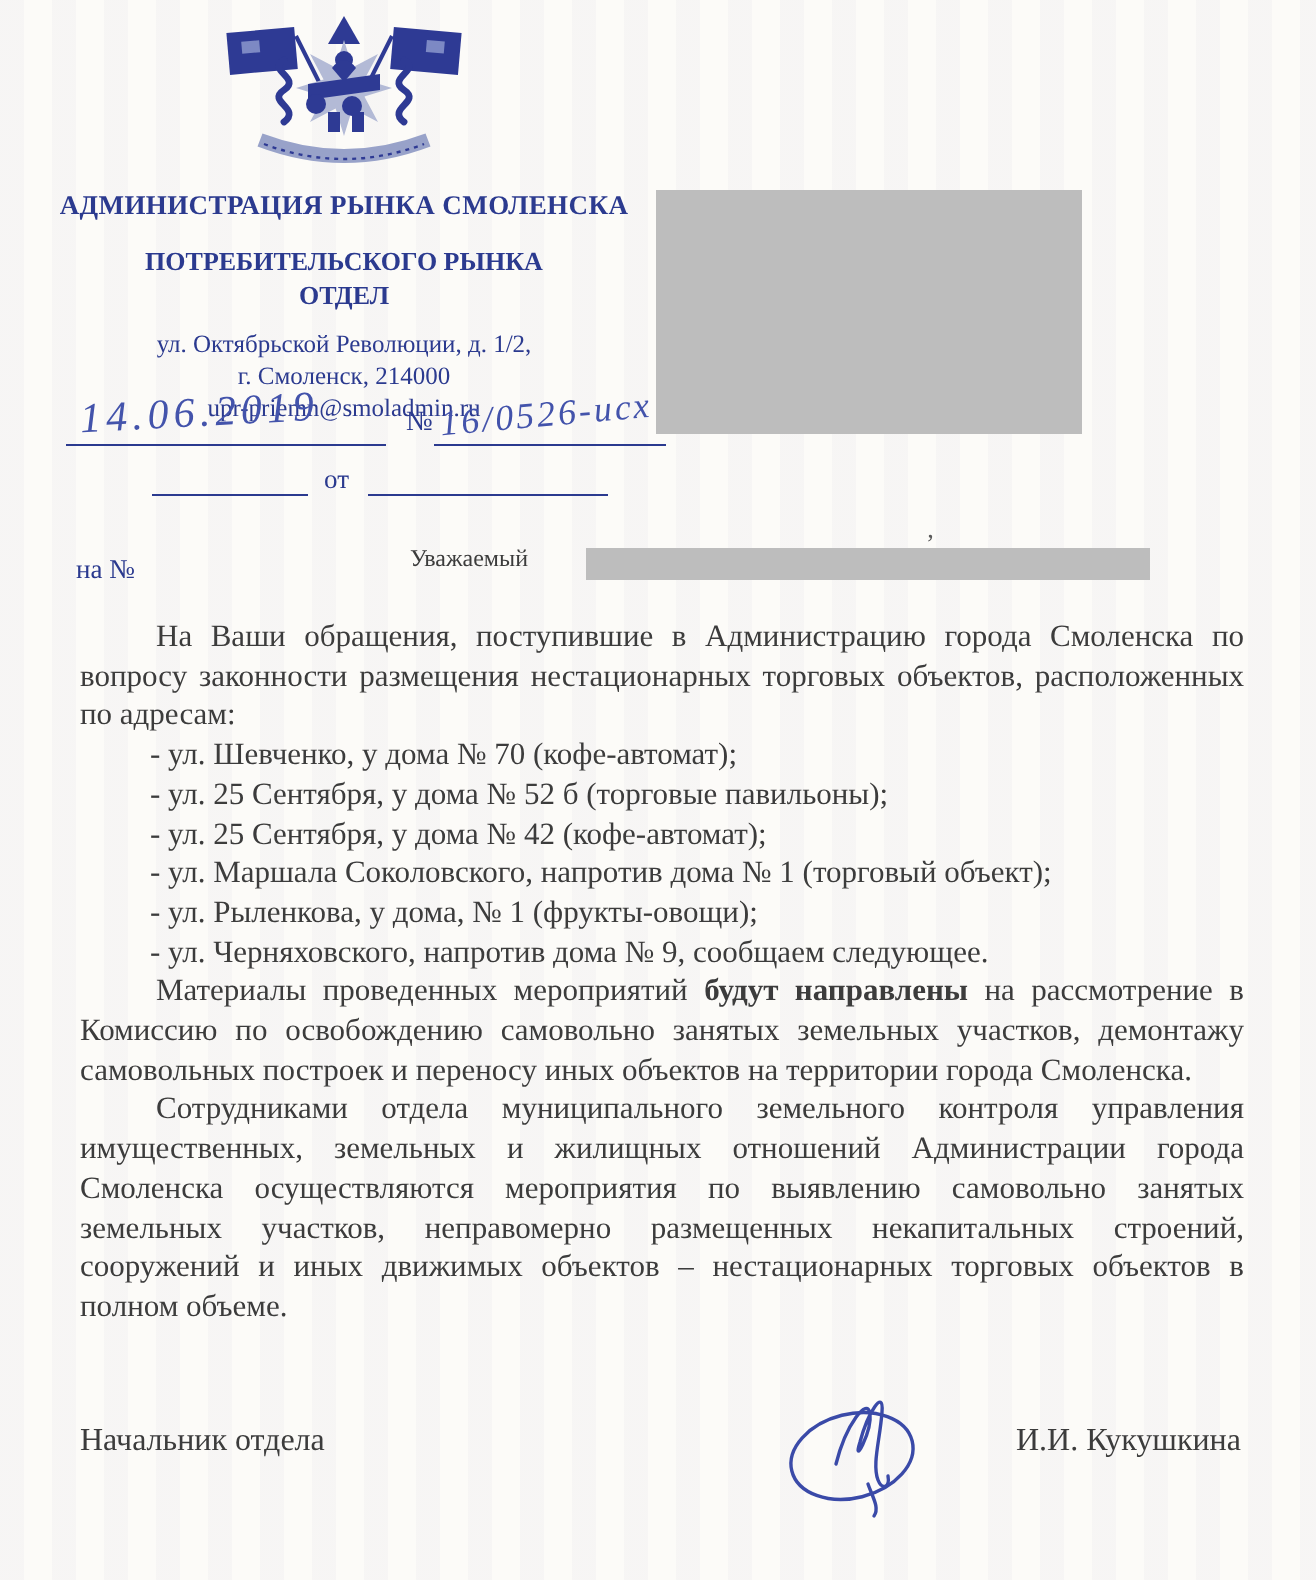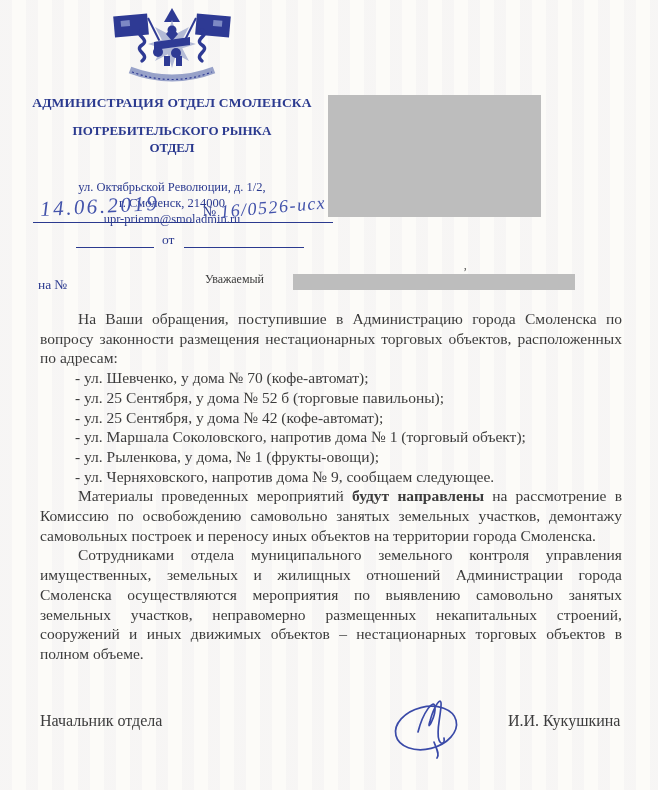--- a/index.html
+++ b/index.html
@@ -13,21 +13,21 @@
     background:#fcfbf8;
     background-image:repeating-linear-gradient(90deg,
       rgba(228,226,233,0.22) 0 12px, rgba(255,255,255,0) 12px 26px);
   }
 
   
   .letterhead { position:absolute; top:6px; left:2px; width:340px; text-align:center; color:#2b3a8f; }
   .emblem { display:block; margin:0 auto; width:132px; height:86px; }
   .org-name { margin-top:3px; font-weight:bold; font-size:13.5px; letter-spacing:.2px; }
   .dept { margin-top:11px; font-weight:bold; font-size:13px; line-height:17px; }
-  .addr-block { margin-top:23px; font-size:12.5px; line-height:16px; }
+  .addr-block { margin-top:8px; font-size:12.5px; line-height:16px; }
 
   
   .redaction-block { position:absolute; left:328px; top:95px; width:213px; height:122px; background:#bdbdbd; }
   .greet-bar { position:absolute; left:293px; top:4px; width:282px; height:16px; background:#bdbdbd; }
 
   
   .ref-row { position:absolute; left:0; top:196px; width:658px; height:34px; color:#2b3a8f; }
   .hw { font-style:italic; color:#4353ab; white-space:nowrap; }
   .hw-date { position:absolute; left:40px; top:-2px; font-size:21px; letter-spacing:2.5px; transform:rotate(-3deg); }
   .date-line { position:absolute; left:33px; top:26px; width:160px; border-top:1.4px solid #2b3a8f; }
@@ -83,21 +83,21 @@
       <circle cx="70" cy="47" r="5" fill="#2e3a94"></circle>
       <rect x="58" y="50" width="6" height="10" fill="#2e3a94"></rect>
       <rect x="70" y="50" width="6" height="10" fill="#2e3a94"></rect>
       <g fill="none" stroke="#2e3a94" stroke-width="3.4" stroke-linecap="round">
         <path d="M36,24 c-9,5 9,9 0,15 c-9,6 9,9 0,16"></path>
         <path d="M96,24 c9,5 -9,9 0,15 c9,6 -9,9 0,16"></path>
       </g>
       <path d="M24,64 Q66,80 108,64" fill="none" stroke="#98a2c9" stroke-width="7"></path>
       <path d="M26,66 Q66,81 106,66" fill="none" stroke="#2e3a94" stroke-width="1.2" stroke-dasharray="2 2.5"></path>
     </svg>
-    <div class="org-name">АДМИНИСТРАЦИЯ ОТДЕЛ СМОЛЕНСКА</div>
+    <div class="org-name">АДМИНИСТРАЦИЯ РЫНКА СМОЛЕНСКА</div>
     <div class="dept">
       <div>ПОТРЕБИТЕЛЬСКОГО РЫНКА</div>
       <div>ОТДЕЛ</div>
     </div>
     <div class="addr-block">
       <div>ул. Октябрьской Революции, д. 1/2,</div>
       <div>г. Смоленск, 214000</div>
       <div>upr-priemn@smoladmin.ru</div>
     </div>
   </div>

